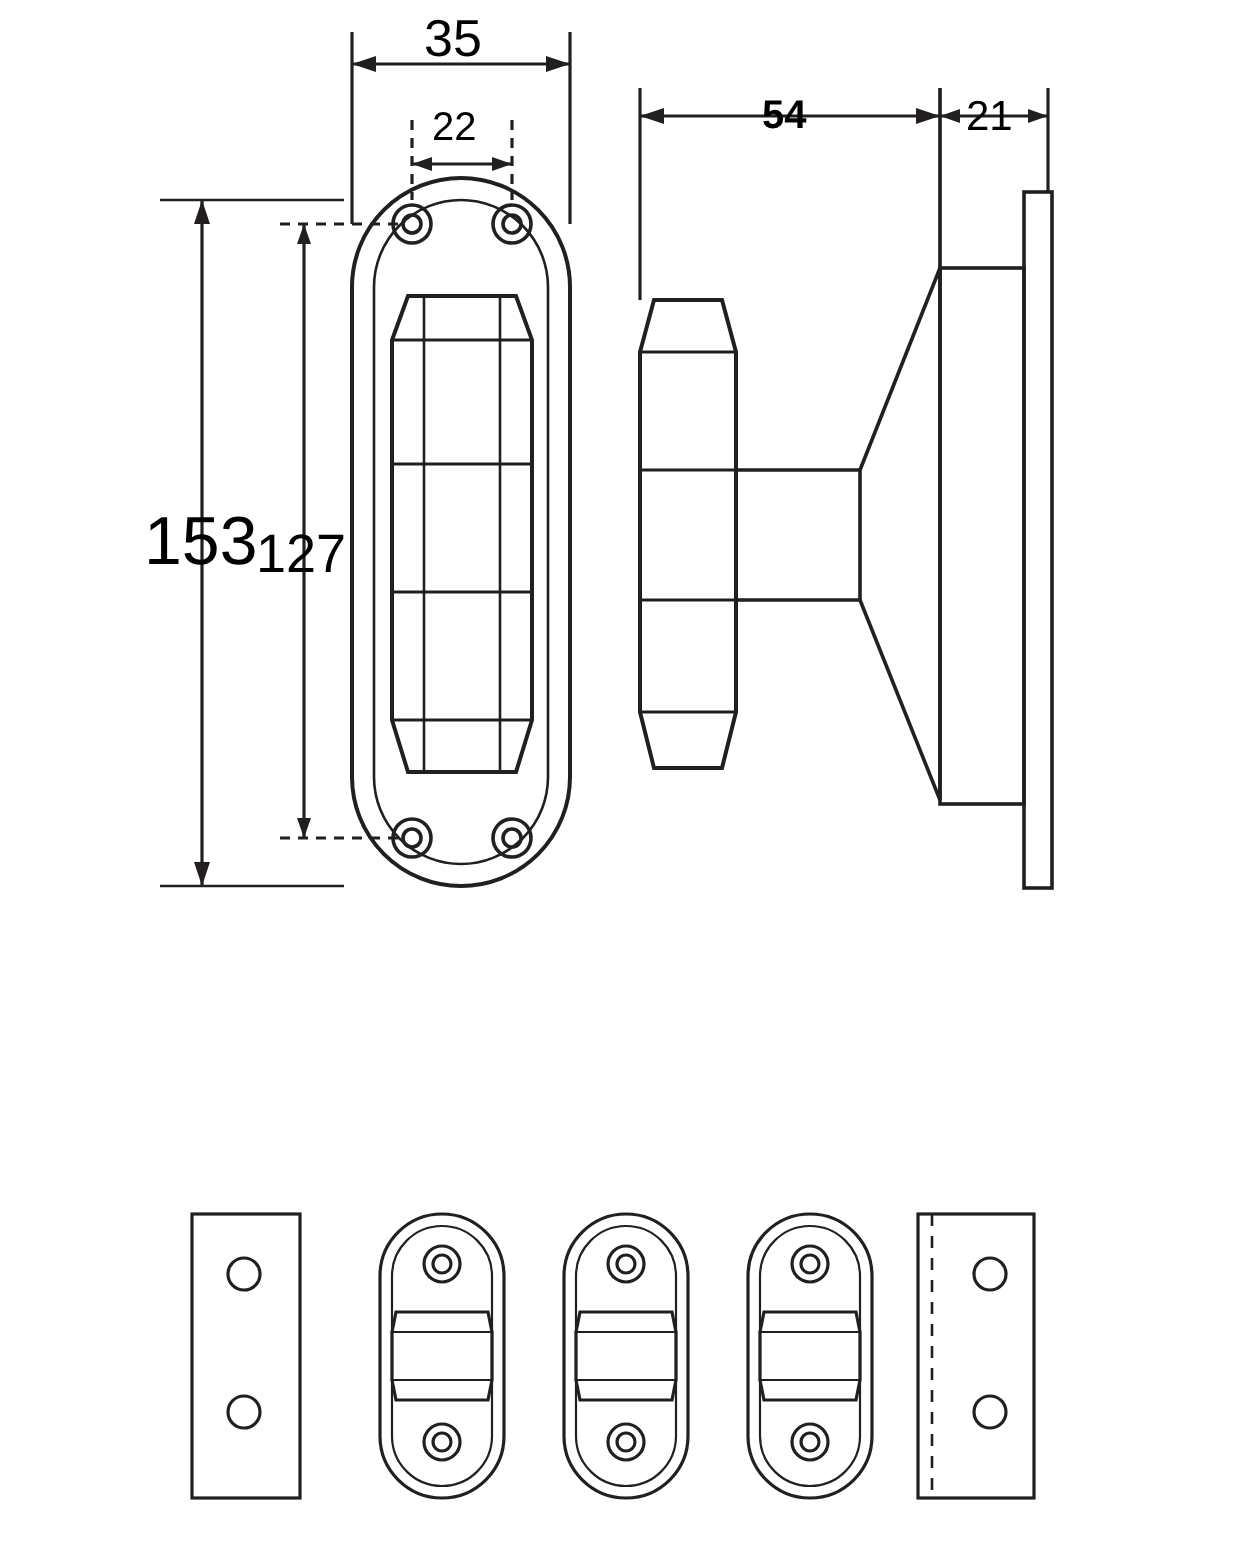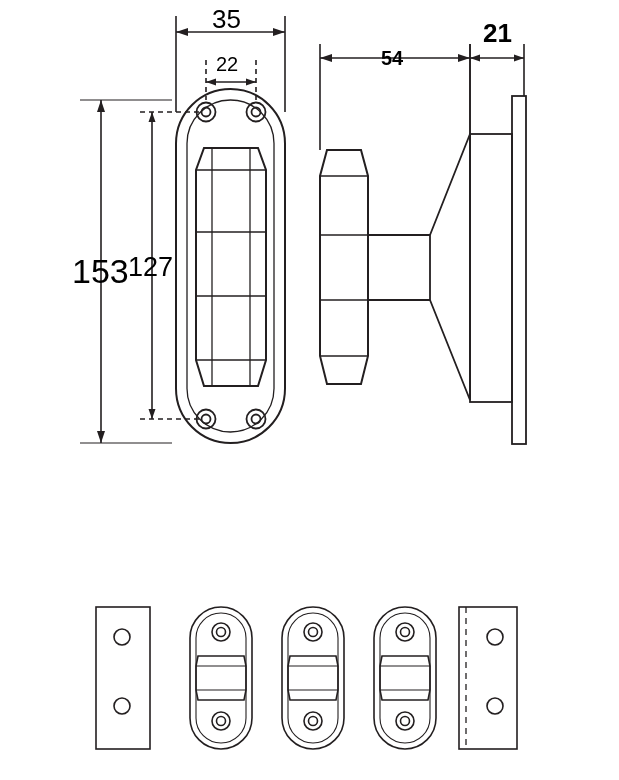--- a/index.html
+++ b/index.html
@@ -176,19 +176,19 @@
       <circle cx="495" cy="706" r="8"></circle>
     </g>
   </svg>
 
   <div class="dim-label" style="left:212px; top:6px; font-size:26px;">35</div>
 
   <div class="dim-label" style="left:216px; top:54px; font-size:20px;">22</div>
 
   <div class="dim-label" style="left:381px; top:48px; font-size:20px;font-weight:bold;">54</div>
 
-  <div class="dim-label" style="left:483px; top:20px; font-size:26px;font-weight:bold;">21</div>
+  <div class="dim-label" style="left:483px; top:48px; font-size:21px;">21</div>
 
   <div class="dim-label" style="left:72px; top:254px; font-size:34px;">153</div>
 
-  <div class="dim-label" style="left:128px; top:254px; font-size:27px;">127</div>
+  <div class="dim-label" style="left:128px; top:264px; font-size:27px;">127</div>
 
 </div>
 
 </body></html>

